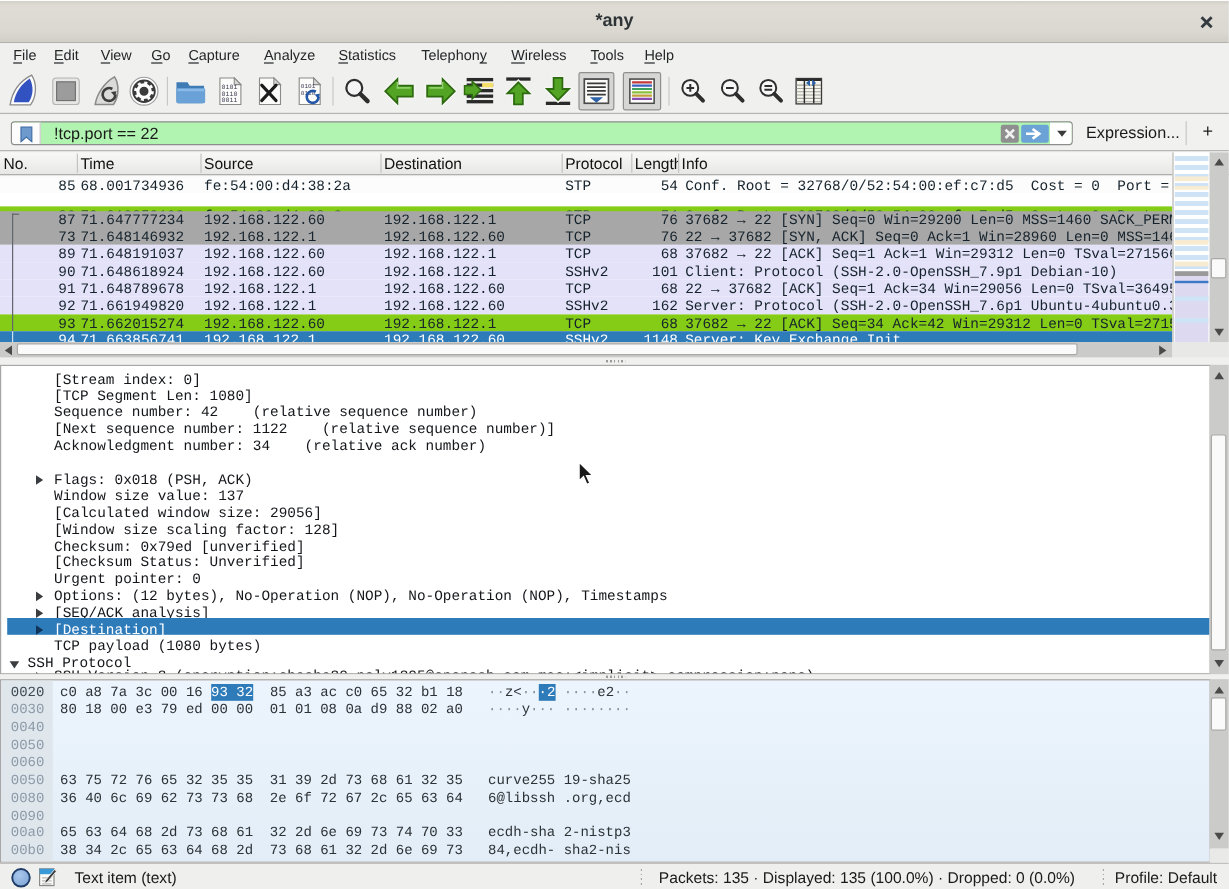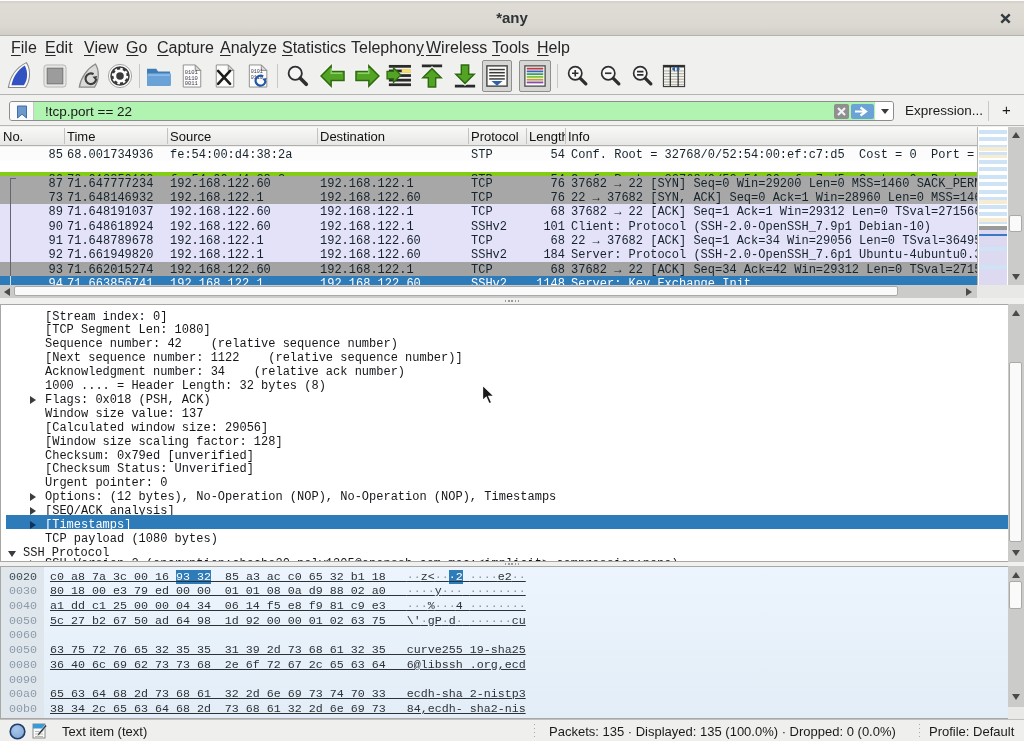--- a/index.html
+++ b/index.html
@@ -5,21 +5,21 @@
 * { margin:0; padding:0; box-sizing:border-box; }
 html,body { width:1024px; height:741px; overflow:hidden; }
 body { position:relative; font-family:"Liberation Sans", sans-serif; background:#f0f0ef; }
 .abs { position:absolute; }
 
 #titlebar { left:0; top:0; width:1024px; height:36px;
   background:linear-gradient(#fdfdfd 0 1px, #d5d2cc 1px 2px, #dfdcd6 12%, #dbd8d2 75%, #d1cec8);
   border-bottom:1px solid #b5b2ac; }
 #titletxt { width:100%; text-align:center; top:9px; font-size:15px; font-weight:bold; color:#2e3436; }
 
-#menubar { left:0; top:36px; width:1024px; height:22px; background:#f0f0ef; font-size:16px; color:#242628; }
+#menubar { left:0; top:36px; width:1024px; height:22px; background:#f0f0ef; font-size:12px; color:#242628; }
 #menubar span { position:absolute; top:3px; }
 #menubar u { text-decoration:underline; text-underline-offset:2px; }
 
 #toolbar { left:0; top:58px; width:1024px; height:37px; background:#f0f0ef; border-bottom:1px solid #b4b4b3; }
 .tsep { position:absolute; top:6px; width:1px; height:24px; background:#c9c8c6; }
 #toolbar svg { transform:scale(.92); }
 
 #filterbar { left:0; top:96px; width:1024px; height:30px; background:#f1f1f0; border-bottom:1px solid #b6b6b5; }
 #finput { position:absolute; left:9px; top:5px; width:885px; height:20px; background:#b1f3b1;
   border:1px solid #8d8d8d; border-radius:3px; overflow:hidden; }
@@ -50,21 +50,21 @@
 
 #details { left:0; top:304px; width:1009px; height:258px; background:#fff; border:1px solid #a8a7a5; overflow:hidden;
   font-size:12px; font-family:"Liberation Mono", monospace; color:#14161a; }
 .dline { position:absolute; white-space:pre; }
 .tri { position:absolute; width:0; height:0; border-left:6px solid #3a3d40; border-top:4px solid transparent; border-bottom:4px solid transparent; }
 .trid { position:absolute; width:0; height:0; border-top:6px solid #3a3d40; border-left:4px solid transparent; border-right:4px solid transparent; }
 
 #hexpane { left:0; top:566px; width:1009px; height:153px; background:linear-gradient(#ecf5fd, #e3edf7); border:1px solid #a8a7a5; overflow:hidden;
   font-size:11.66px; font-family:"Liberation Mono", monospace; color:#2c3236; }
 #hexoffcol { position:absolute; left:0; top:0; width:43px; height:100%; background:#dfe7ed; }
-.hrow { position:absolute; white-space:pre;text-decoration:underline; }
+.hrow { position:absolute; white-space:pre; }
 .hoff { position:absolute; left:8px; color:#8c9aa8; }
 .hsel { background:#2e7bba; color:#fff; }
 #hexpane i { color:#8b909a; font-style:normal; }
 
 #statusbar { left:0; top:719px; width:1024px; height:22px; background:#efefee; border-top:1px solid #c1c0be; font-size:13px; color:#1a1a1a; }
 .ssep { position:absolute; top:4px; height:15px; width:1px; background:repeating-linear-gradient(#a8a8a6 0 1.5px, transparent 1.5px 4px); }
 </style>
 </head>
 <body>
 <div id="titlebar" class="abs">
@@ -264,22 +264,22 @@
     <div class="hsep" style="left:565px"></div>
 </div>
 <div id="plist" class="abs">
 <div class="prow" style="top:0px;background:#fcfcfc"><span class="cno">85</span><span class="ct">68.001734936</span><span class="cs">fe:54:00:d4:38:2a</span><span class="cp">STP</span><span class="cl">54</span><span class="ci">Conf. Root = 32768/0/52:54:00:ef:c7:d5  Cost = 0  Port = 0x8005</span></div>
 <div class="prow" style="top:25px;background:#84cc16"><span class="cno">86</span><span class="ct">70.013850163</span><span class="cs">fe:54:00:d4:38:2a</span><span class="cp">STP</span><span class="cl">54</span><span class="ci">Conf. Root = 32768/0/52:54:00:ef:c7:d5  Cost = 0  Port = 0x8005</span></div>
 <div class="prow" style="top:28.7px;background:#a7a7a7"><span class="cno">87</span><span class="ct">71.647777234</span><span class="cs">192.168.122.60</span><span class="cd">192.168.122.1</span><span class="cp">TCP</span><span class="cl">76</span><span class="ci">37682 → 22 [SYN] Seq=0 Win=29200 Len=0 MSS=1460 SACK_PERM</span></div>
 <div class="prow" style="top:43.05px;background:#a7a7a7"><span class="cno">73</span><span class="ct">71.648146932</span><span class="cs">192.168.122.1</span><span class="cd">192.168.122.60</span><span class="cp">TCP</span><span class="cl">76</span><span class="ci">22 → 37682 [SYN, ACK] Seq=0 Ack=1 Win=28960 Len=0 MSS=146</span></div>
 <div class="prow" style="top:57.4px;background:#e3e2f9"><span class="cno">89</span><span class="ct">71.648191037</span><span class="cs">192.168.122.60</span><span class="cd">192.168.122.1</span><span class="cp">TCP</span><span class="cl">68</span><span class="ci">37682 → 22 [ACK] Seq=1 Ack=1 Win=29312 Len=0 TSval=271566</span></div>
 <div class="prow" style="top:71.75px;background:#e3e2f9"><span class="cno">90</span><span class="ct">71.648618924</span><span class="cs">192.168.122.60</span><span class="cd">192.168.122.1</span><span class="cp">SSHv2</span><span class="cl">101</span><span class="ci">Client: Protocol (SSH-2.0-OpenSSH_7.9p1 Debian-10)</span></div>
 <div class="prow" style="top:86.1px;background:#e3e2f9"><span class="cno">91</span><span class="ct">71.648789678</span><span class="cs">192.168.122.1</span><span class="cd">192.168.122.60</span><span class="cp">TCP</span><span class="cl">68</span><span class="ci">22 → 37682 [ACK] Seq=1 Ack=34 Win=29056 Len=0 TSval=36495</span></div>
-<div class="prow" style="top:100.45px;background:#e3e2f9"><span class="cno">92</span><span class="ct">71.661949820</span><span class="cs">192.168.122.1</span><span class="cd">192.168.122.60</span><span class="cp">SSHv2</span><span class="cl">184</span><span class="ci">Server: Protocol (SSH-2.0-OpenSSH_7.6p1 Ubuntu-4ubuntu0.3</span></div>
-<div class="prow" style="top:114.8px;background:#a3a3a3"><span class="cno">93</span><span class="ct">71.662015274</span><span class="cs">192.168.122.60</span><span class="cd">192.168.122.1</span><span class="cp">TCP</span><span class="cl">68</span><span class="ci">37682 → 22 [ACK] Seq=34 Ack=42 Win=29312 Len=0 TSval=2715</span></div>
+<div class="prow" style="top:100.45px;background:#e3e2f9"><span class="cno">92</span><span class="ct">71.661949820</span><span class="cs">192.168.122.1</span><span class="cd">192.168.122.60</span><span class="cp">SSHv2</span><span class="cl">162</span><span class="ci">Server: Protocol (SSH-2.0-OpenSSH_7.6p1 Ubuntu-4ubuntu0.3</span></div>
+<div class="prow" style="top:114.8px;background:#84cc16"><span class="cno">93</span><span class="ct">71.662015274</span><span class="cs">192.168.122.60</span><span class="cd">192.168.122.1</span><span class="cp">TCP</span><span class="cl">68</span><span class="ci">37682 → 22 [ACK] Seq=34 Ack=42 Win=29312 Len=0 TSval=2715</span></div>
 <div class="prow" style="top:129.15px;background:#2e7bba;color:#fff"><span class="cno">94</span><span class="ct">71.663856741</span><span class="cs">192.168.122.1</span><span class="cd">192.168.122.60</span><span class="cp">SSHv2</span><span class="cl">1148</span><span class="ci">Server: Key Exchange Init</span></div>
 <div style="position:absolute;left:10px;top:31px;width:1px;height:98px;background:#62666d"></div>
     <div style="position:absolute;left:10px;top:129px;width:1px;height:10px;background:#cfe0f0"></div>
 <div style="position:absolute;left:10px;top:31px;width:6px;height:1px;background:#62666d"></div>
 </div>
 <div id="minimap" class="abs" style="left:977px;top:127px;width:31px;height:158px;background:#fff;border-left:1px solid #b5b5b4;">
  <div class="abs" style="left:1px;top:3px;width:28px;height:95px;background:repeating-linear-gradient(#cfe3f6 0 4px,#ffffff 4px 7.5px)"></div>
  <div class="abs" style="left:1px;top:20px;width:28px;height:4px;background:#f7ecd2"></div>
  <div class="abs" style="left:1px;top:28px;width:28px;height:3px;background:#f7ecd2"></div>
  <div class="abs" style="left:1px;top:73px;width:28px;height:4px;background:#f7ecd2"></div>
@@ -303,36 +303,35 @@
 <div class="abs" style="left:977px;top:285px;width:47px;height:13px;background:#e8e8e7"></div>
 <div id="splitter1" class="abs" style="left:0;top:298px;width:1024px;height:6px;background:#f0f0ef;">
  <div class="abs" style="left:505px;top:2px;width:16px;height:2px;background:repeating-linear-gradient(90deg,#9a9a9a 0 1.5px,transparent 1.5px 3.2px)"></div>
 </div>
 <div id="details" class="abs">
 <div class="dline" style="left:44px;top:4.5px">[Stream index: 0]</div>
 <div class="dline" style="left:44px;top:18.4px">[TCP Segment Len: 1080]</div>
 <div class="dline" style="left:44px;top:32.3px">Sequence number: 42    (relative sequence number)</div>
 <div class="dline" style="left:44px;top:46.2px">[Next sequence number: 1122    (relative sequence number)]</div>
 <div class="dline" style="left:44px;top:60.1px">Acknowledgment number: 34    (relative ack number)</div>
-<div class="dline" style="left:44px;top:74px">1000 .... = Header Length: 32 bytes (8)</div>
 <div class="tri" style="left:29px;top:90.9px"></div>
 <div class="dline" style="left:44px;top:87.9px">Flags: 0x018 (PSH, ACK)</div>
 <div class="dline" style="left:44px;top:101.8px">Window size value: 137</div>
 <div class="dline" style="left:44px;top:115.7px">[Calculated window size: 29056]</div>
 <div class="dline" style="left:44px;top:129.6px">[Window size scaling factor: 128]</div>
 <div class="dline" style="left:44px;top:143.5px">Checksum: 0x79ed [unverified]</div>
 <div class="dline" style="left:44px;top:157.4px">[Checksum Status: Unverified]</div>
 <div class="dline" style="left:44px;top:171.3px">Urgent pointer: 0</div>
 <div class="tri" style="left:29px;top:188.2px"></div>
 <div class="dline" style="left:44px;top:185.2px">Options: (12 bytes), No-Operation (NOP), No-Operation (NOP), Timestamps</div>
 <div class="tri" style="left:29px;top:202.1px"></div>
 <div class="dline" style="left:44px;top:199.1px">[SEQ/ACK analysis]</div>
 <div style="position:absolute;left:5px;top:209.5px;width:1002px;height:14.5px;background:#2e7bba"></div>
 <div class="tri" style="left:29px;top:216px;border-left-color:#10335a"></div>
-<div class="dline" style="left:44px;top:213px;color:#fff">[Timestamps]</div>
+<div class="dline" style="left:44px;top:213px;color:#fff">[Destination]</div>
 <div class="dline" style="left:44px;top:226.9px">TCP payload (1080 bytes)</div>
 <div class="trid" style="left:7px;top:245.8px"></div>
 <div class="dline" style="left:22px;top:240.8px">SSH Protocol</div>
 <div class="tri" style="left:29px;top:254.5px"></div>
 <div class="dline" style="left:44px;top:251.5px">SSH Version 2 (encryption:chacha20-poly1305@openssh.com mac:&lt;implicit&gt; compression:none)</div>
 </div>
 <div id="vscroll2" class="abs sb" style="left:1008px;top:304px;width:16px;height:258px;background:#cbcbca;">
  <div class="arr" style="left:4px;top:6px;border-left:4.5px solid transparent;border-right:4.5px solid transparent;border-bottom:6px solid #4a4a4a"></div>
  <div class="thumb" style="left:1px;top:58px;width:13px;height:180px"></div>
  <div class="arr" style="left:4px;top:246px;border-left:4.5px solid transparent;border-right:4.5px solid transparent;border-top:6px solid #4a4a4a"></div>
@@ -340,23 +339,21 @@
 <div id="splitter2" class="abs" style="left:0;top:562px;width:1024px;height:4px;background:#f0f0ef;">
  <div class="abs" style="left:505px;top:1px;width:16px;height:2px;background:repeating-linear-gradient(90deg,#9a9a9a 0 1.5px,transparent 1.5px 3.2px)"></div>
 </div>
 <div id="hexpane" class="abs">
     <div id="hexoffcol"></div>
 <div class="hoff" style="top:2.5px;color:#3e4a52">0020</div>
 <div class="hrow" style="left:49px;top:2.5px">c0 a8 7a 3c 00 16 <span class="hsel">93 32</span>  85 a3 ac c0 65 32 b1 18   <i>··</i>z&lt;<i>··</i><span class="hsel">·2</span> <i>····</i>e2<i>··</i></div>
 <div class="hoff" style="top:17.2px">0030</div>
 <div class="hrow" style="left:49px;top:17.2px">80 18 00 e3 79 ed 00 00  01 01 08 0a d9 88 02 a0   <i>····</i>y<i>···</i> <i>········</i></div>
 <div class="hoff" style="top:31.9px">0040</div>
-<div class="hrow" style="left:49px;top:31.9px">a1 dd c1 25 00 00 04 34  06 14 f5 e8 f9 81 c9 e3   <i>···</i>%<i>···</i>4 <i>········</i></div>
 <div class="hoff" style="top:46.7px">0050</div>
-<div class="hrow" style="left:49px;top:46.7px">5c 27 b2 67 50 ad 64 98  1d 92 00 00 01 02 63 75   \'<i>·</i>gP<i>·</i>d<i>·</i> <i>······</i>cu</div>
 <div class="hoff" style="top:61.4px">0060</div>
 <div class="hoff" style="top:76.1px">0050</div>
 <div class="hrow" style="left:49px;top:76.1px">63 75 72 76 65 32 35 35  31 39 2d 73 68 61 32 35   curve255 19-sha25</div>
 <div class="hoff" style="top:90.8px">0080</div>
 <div class="hrow" style="left:49px;top:90.8px">36 40 6c 69 62 73 73 68  2e 6f 72 67 2c 65 63 64   6@libssh .org,ecd</div>
 <div class="hoff" style="top:105.6px">0090</div>
 <div class="hoff" style="top:120.3px">00a0</div>
 <div class="hrow" style="left:49px;top:120.3px">65 63 64 68 2d 73 68 61  32 2d 6e 69 73 74 70 33   ecdh-sha 2-nistp3</div>
 <div class="hoff" style="top:135px">00b0</div>
 <div class="hrow" style="left:49px;top:135px">38 34 2c 65 63 64 68 2d  73 68 61 32 2d 6e 69 73   84,ecdh- sha2-nis</div>

